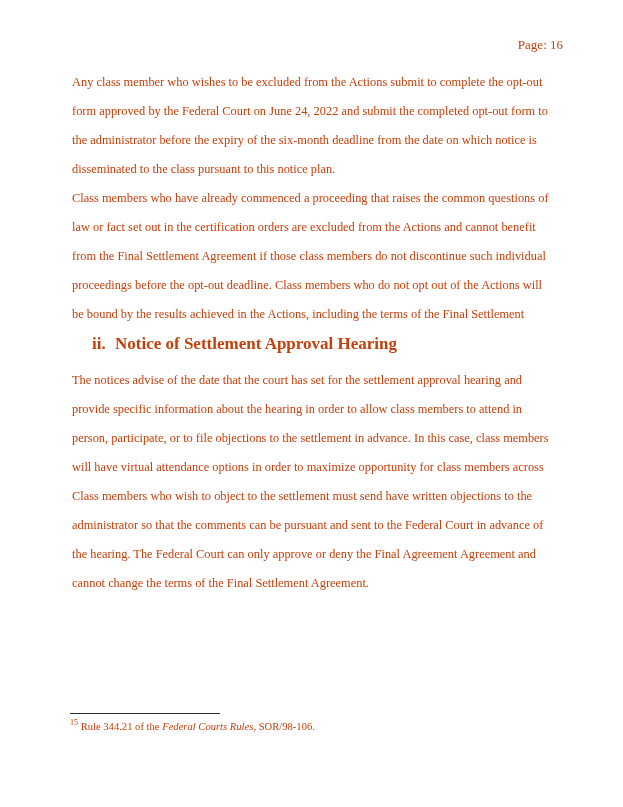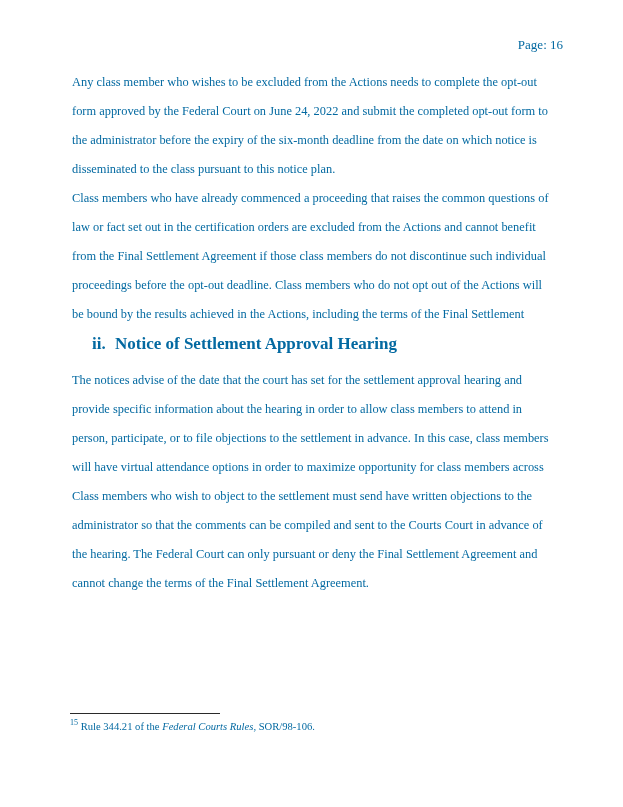--- a/index.html
+++ b/index.html
@@ -7,21 +7,21 @@
     padding: 0;
     background: #ffffff;
   }
   .page {
     position: relative;
     width: 623px;
     height: 807px;
     background: #ffffff;
     overflow: hidden;
     font-family: "Liberation Serif", "DejaVu Serif", serif;
-    color: #0369a1;
+    color: #c2410c;
   }
   .page-number {
     position: absolute;
     top: 37px;
     right: 60px;
     font-size: 13px;
     white-space: nowrap;
   }
   .document-body {
     position: absolute;
@@ -75,43 +75,43 @@
   }
 </style>
 </head>
 <body>
 
 <div class="page">
   <div class="page-number">Page: 16</div>
 
   <div class="document-body">
       <div class="paragraph">
-        <div class="text-line">Any class member who wishes to be excluded from the Actions needs to complete the opt-out</div>
+        <div class="text-line">Any class member who wishes to be excluded from the Actions submit to complete the opt-out</div>
         <div class="text-line">form approved by the Federal Court on June 24, 2022 and submit the completed opt-out form to</div>
         <div class="text-line">the administrator before the expiry of the six-month deadline from the date on which notice is</div>
         <div class="text-line">disseminated to the class pursuant to this notice plan.</div>
       </div>
       <div class="paragraph">
         <div class="text-line">Class members who have already commenced a proceeding that raises the common questions of</div>
         <div class="text-line">law or fact set out in the certification orders are excluded from the Actions and cannot benefit</div>
         <div class="text-line">from the Final Settlement Agreement if those class members do not discontinue such individual</div>
         <div class="text-line">proceedings before the opt-out deadline. Class members who do not opt out of the Actions will</div>
         <div class="text-line">be bound by the results achieved in the Actions, including the terms of the Final Settlement</div>
       </div>
       <div class="section-heading"><span class="heading-number">ii.</span><span>Notice of Settlement Approval Hearing</span></div>
       <div class="paragraph">
         <div class="text-line">The notices advise of the date that the court has set for the settlement approval hearing and</div>
         <div class="text-line">provide specific information about the hearing in order to allow class members to attend in</div>
         <div class="text-line">person, participate, or to file objections to the settlement in advance. In this case, class members</div>
         <div class="text-line">will have virtual attendance options in order to maximize opportunity for class members across</div>
       </div>
       <div class="paragraph">
         <div class="text-line">Class members who wish to object to the settlement must send have written objections to the</div>
-        <div class="text-line">administrator so that the comments can be compiled and sent to the Courts Court in advance of</div>
-        <div class="text-line">the hearing. The Federal Court can only pursuant or deny the Final Settlement Agreement and</div>
+        <div class="text-line">administrator so that the comments can be pursuant and sent to the Federal Court in advance of</div>
+        <div class="text-line">the hearing. The Federal Court can only approve or deny the Final Agreement Agreement and</div>
         <div class="text-line">cannot change the terms of the Final Settlement Agreement.</div>
       </div>
     </div>
 
   <div class="footnote">
     <div class="footnote-rule"></div>
     <div class="footnote-text"><sup>15</sup><span> Rule 344.21 of the </span><em>Federal Courts Rules</em><span>, SOR/98-106.</span></div>
   </div>
 </div>
 

